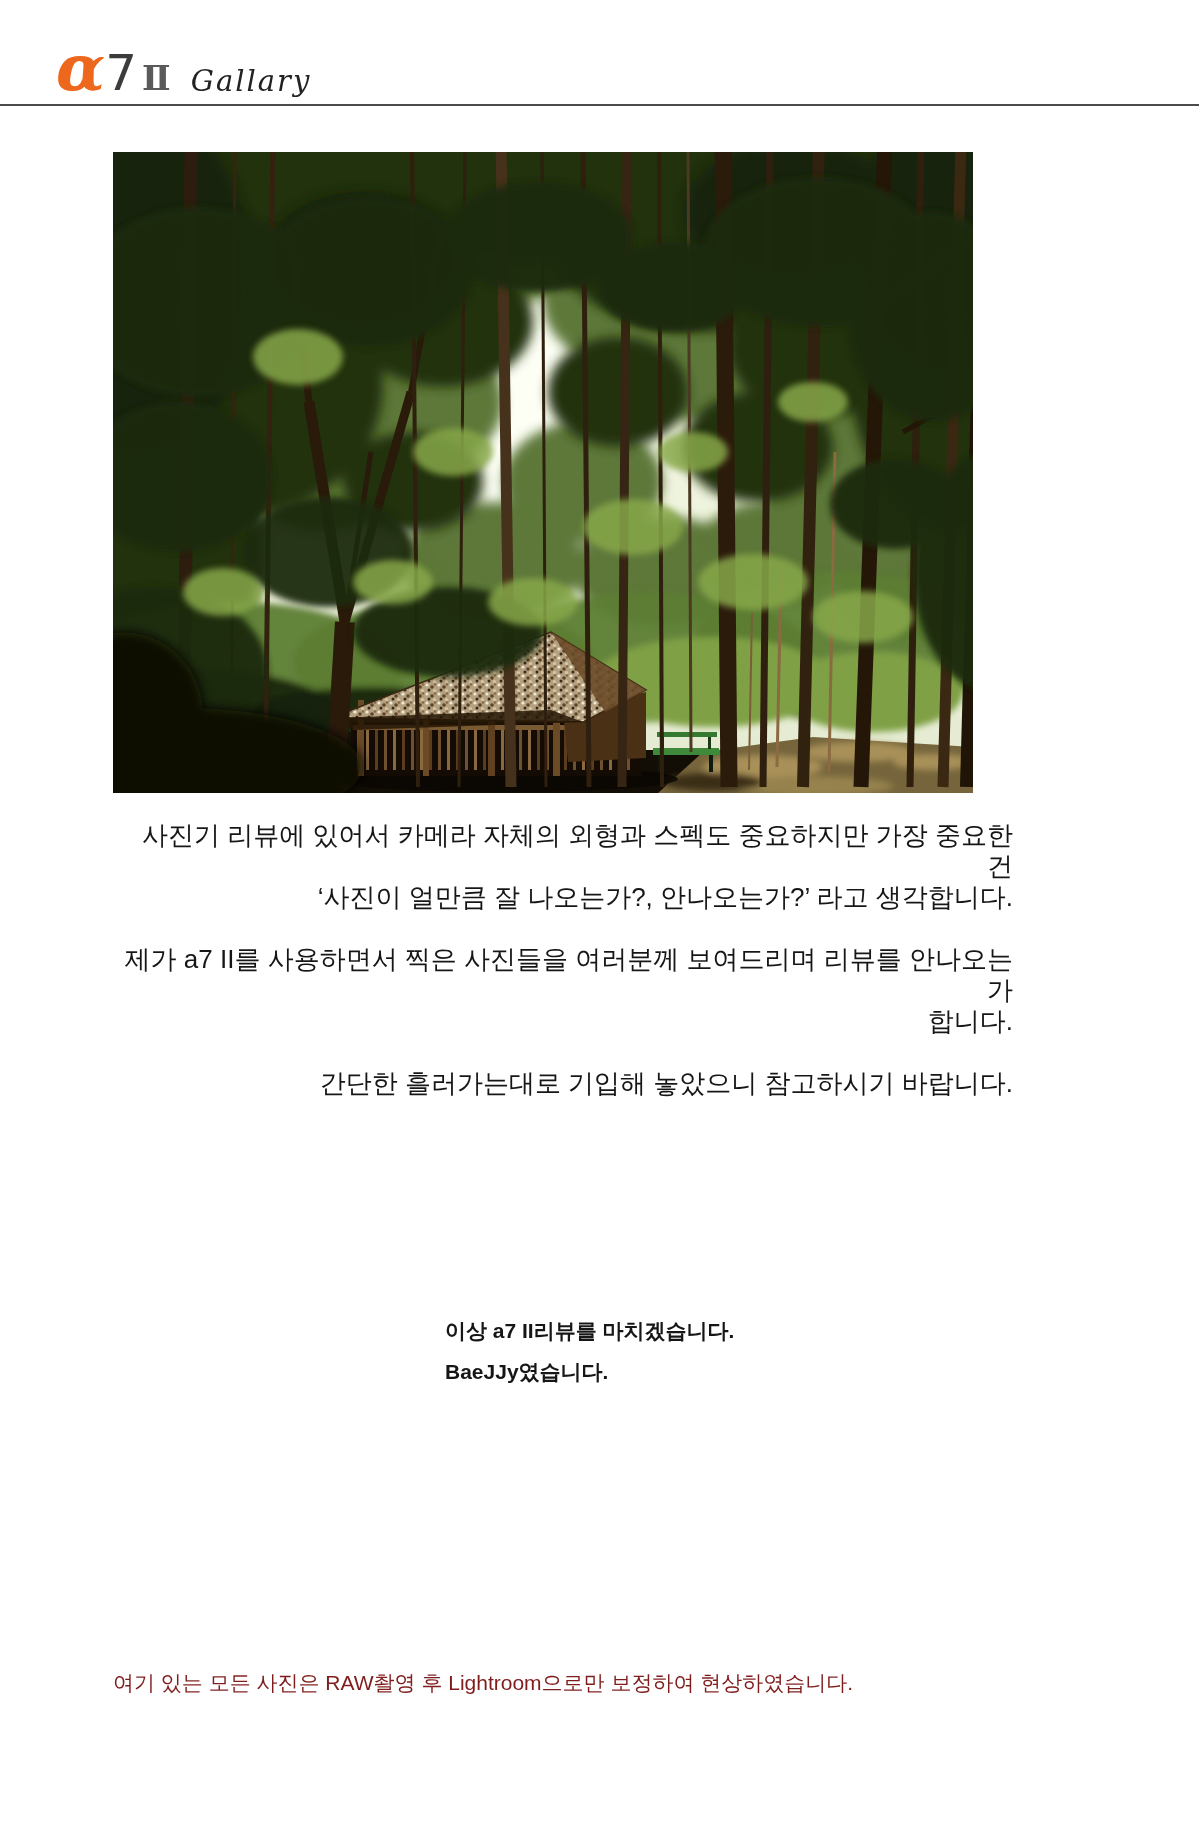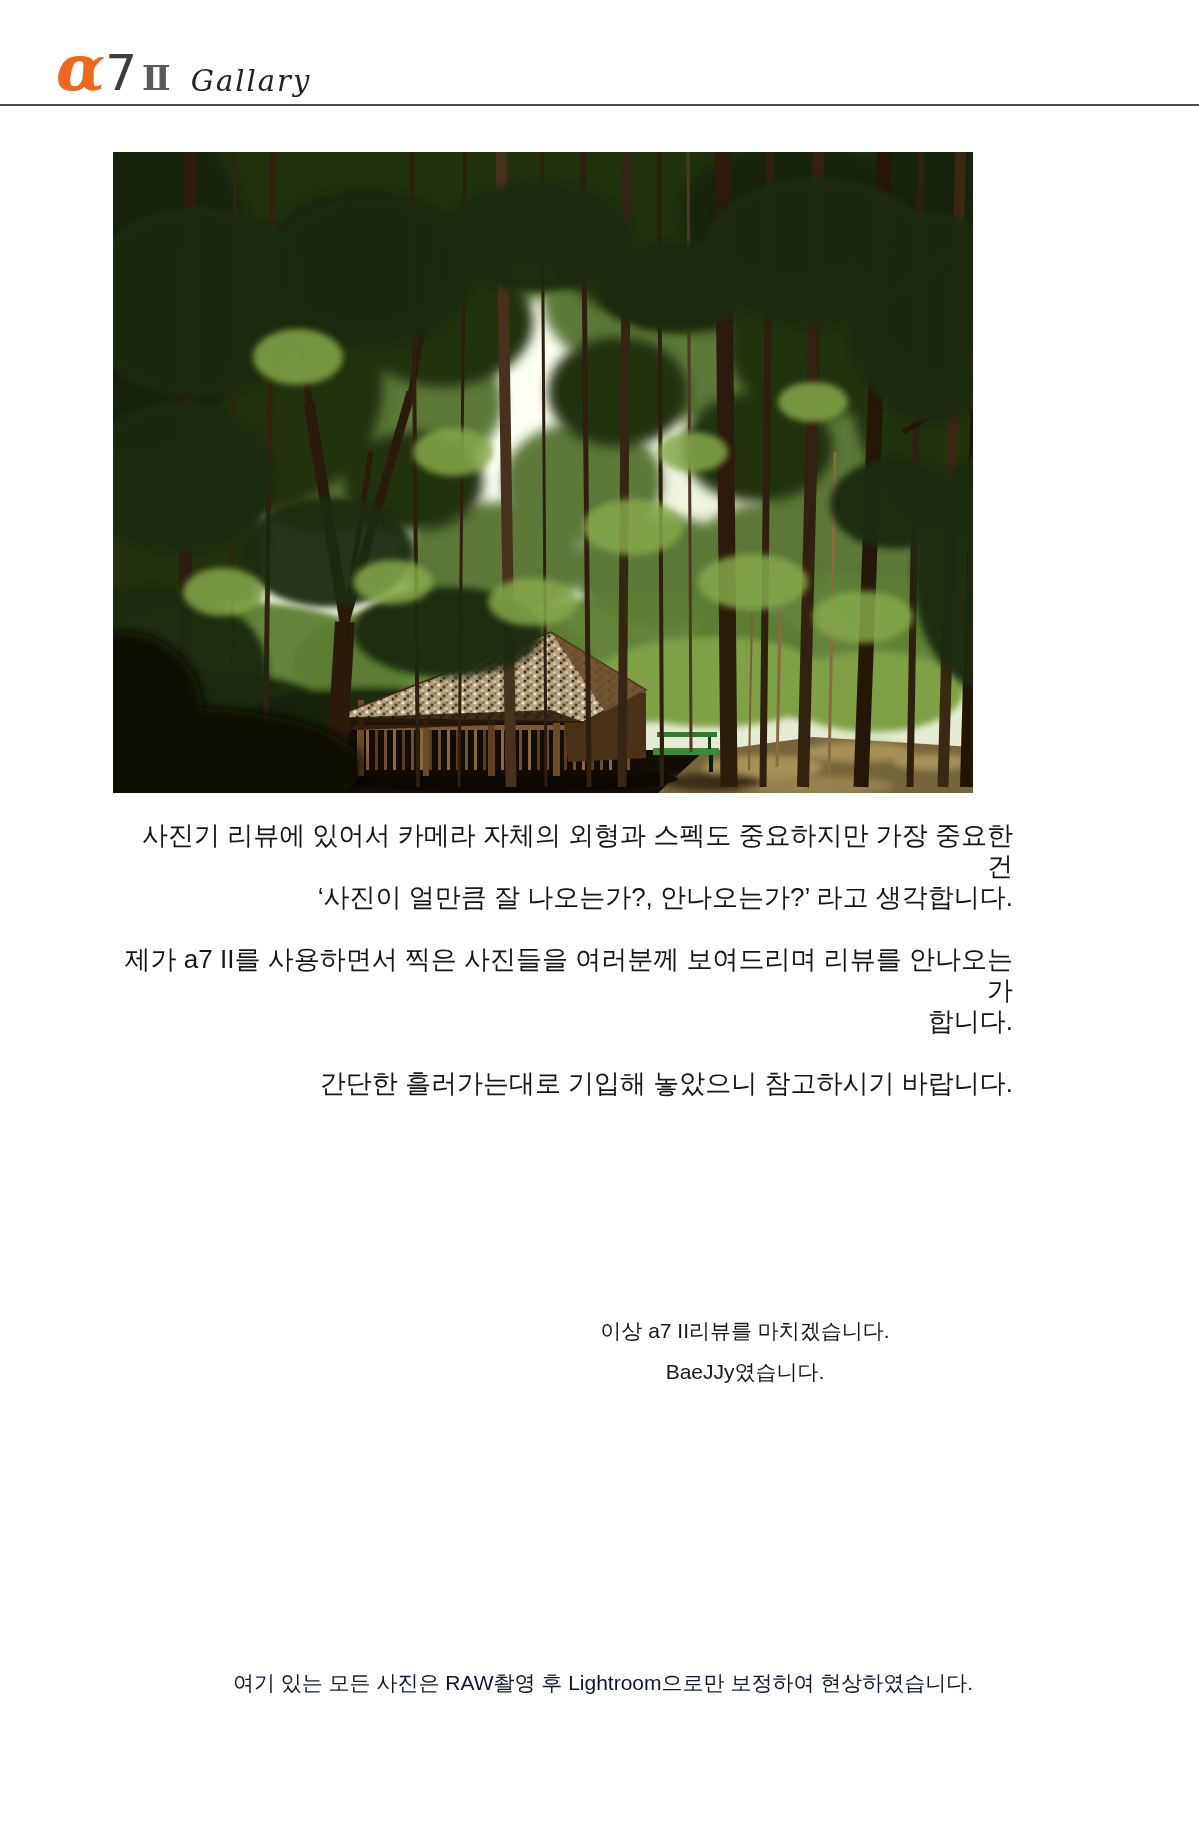--- a/index.html
+++ b/index.html
@@ -37,26 +37,26 @@
   }
   .photo svg { display:block; width:860px; height:641px; }
   
   .content {
     position:absolute; left:113px; top:820px; width:900px;
     font-size:26px; line-height:31px; color:#161616;text-align:right;
   }
   .content p { margin:0 0 31px 0; white-space:pre-line; }
   .closing {
     position:absolute; right:154px; top:1316px; width:600px;
-    text-align:center; font-size:21px; line-height:30px; color:#161616;
+    text-align:left; font-size:21px; line-height:30px; color:#161616;font-weight:bold;
   }
   .closing .sig { margin-top:11px; }
   .footer-note {
     position:absolute; left:113px; top:1668px; width:980px;
-    font-size:21px; line-height:30px; color:#0f172a;text-align:center;
+    font-size:21px; line-height:30px; color:#7f1d1d;
   }
 </style>
 </head>
 <body>
 
 <div class="page">
 
   <div class="logo">
     <span class="alpha">α</span>
     <span class="seven">7</span>

